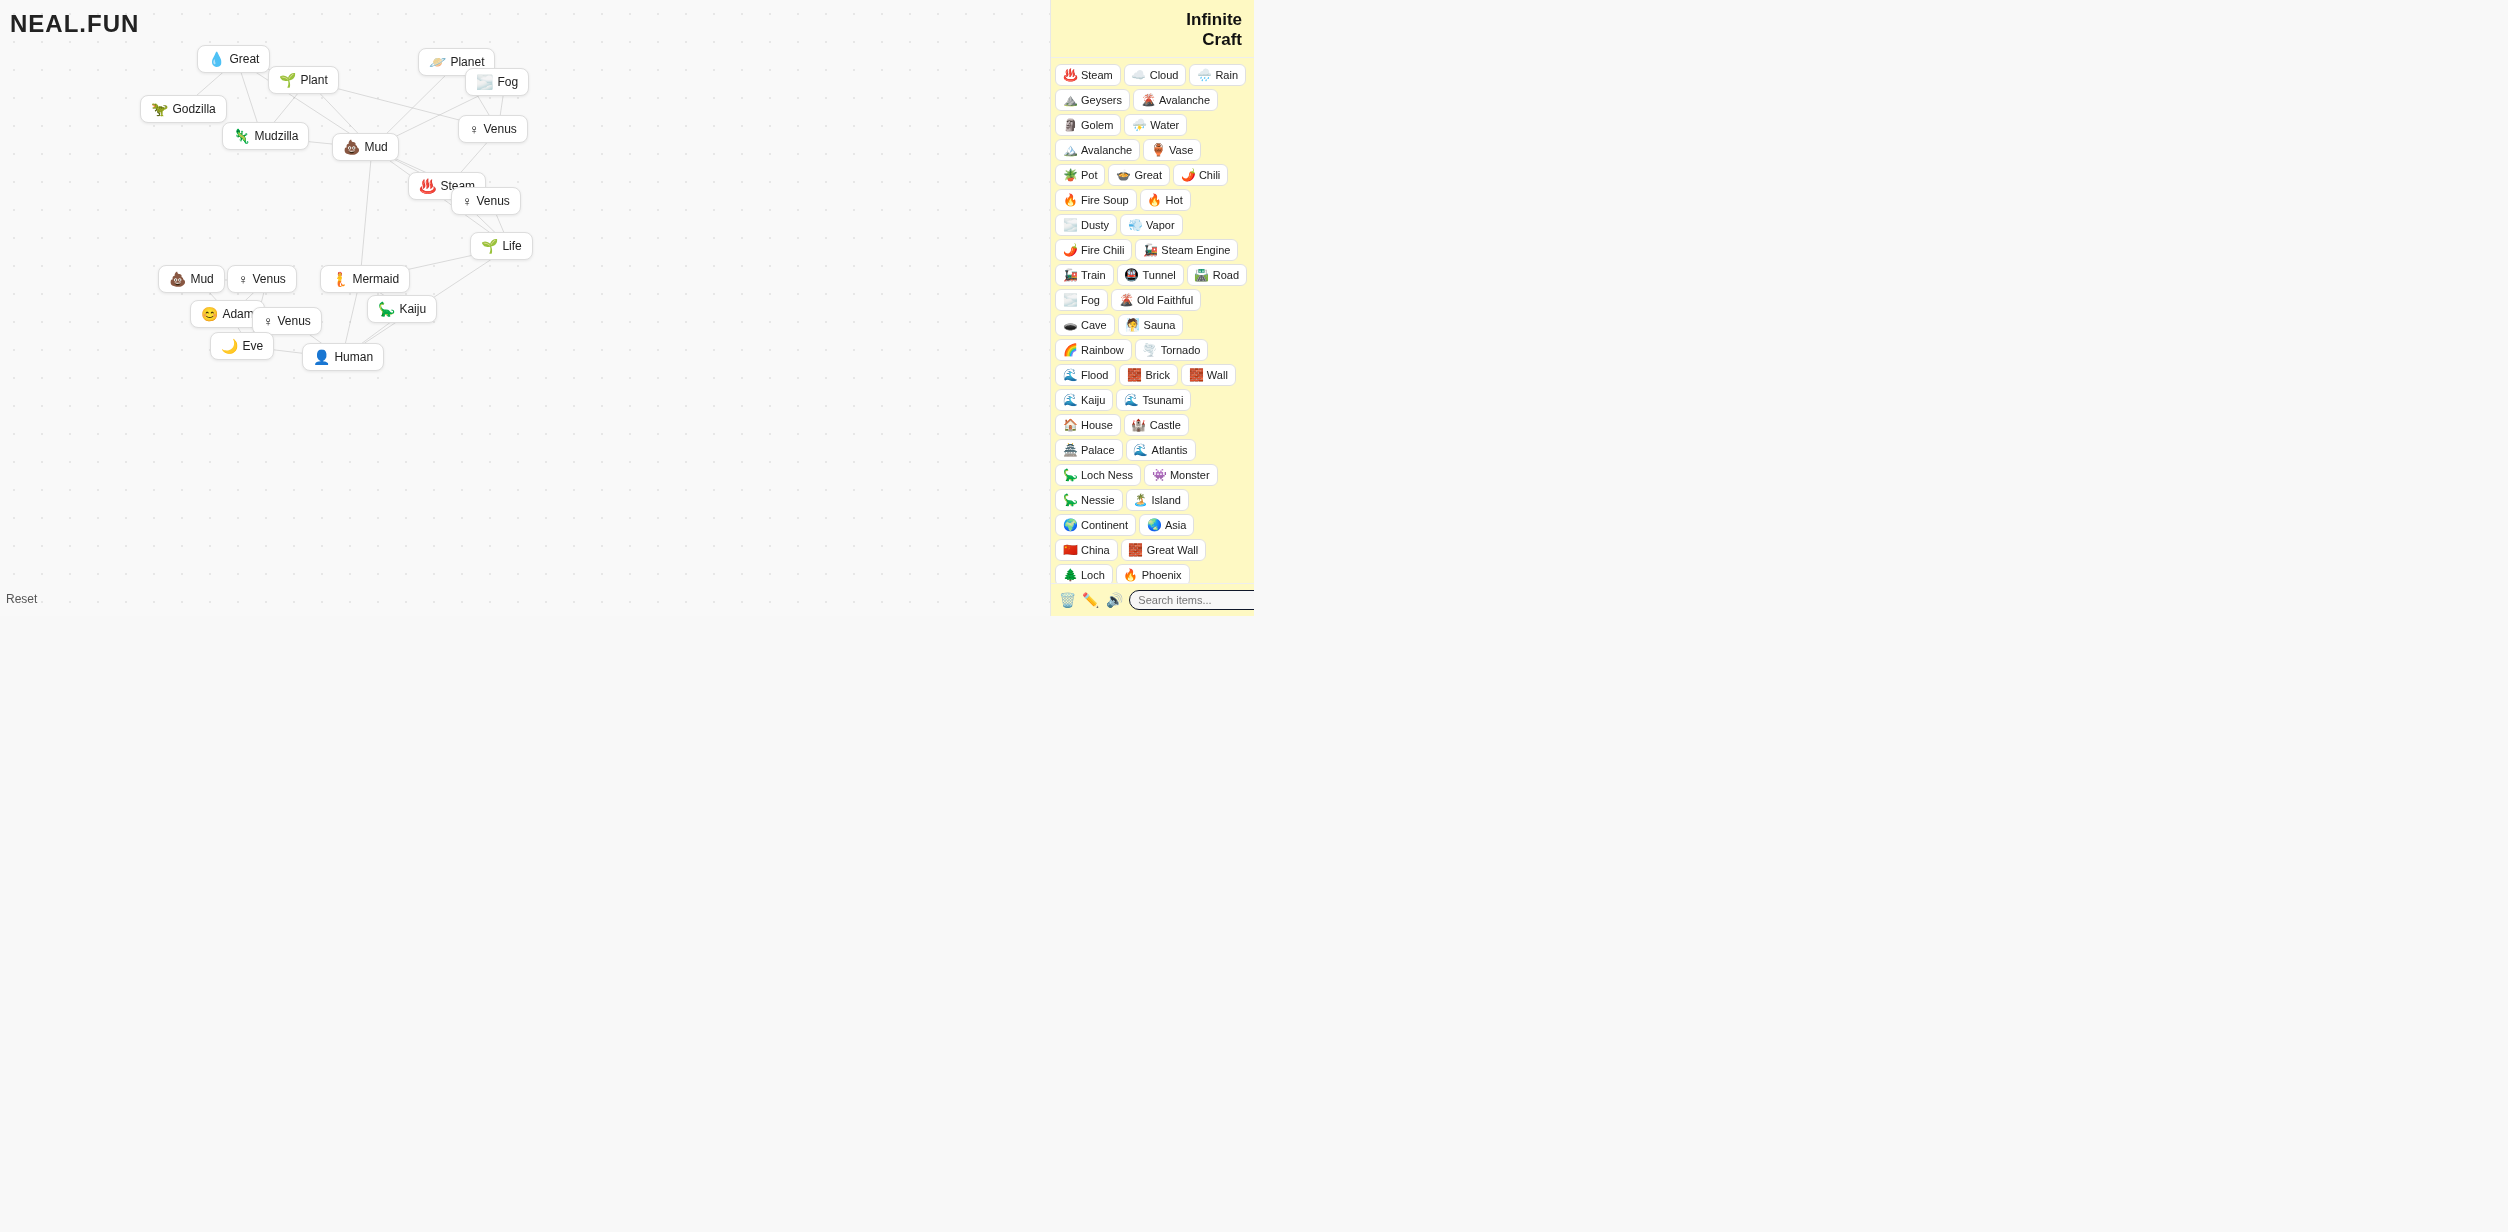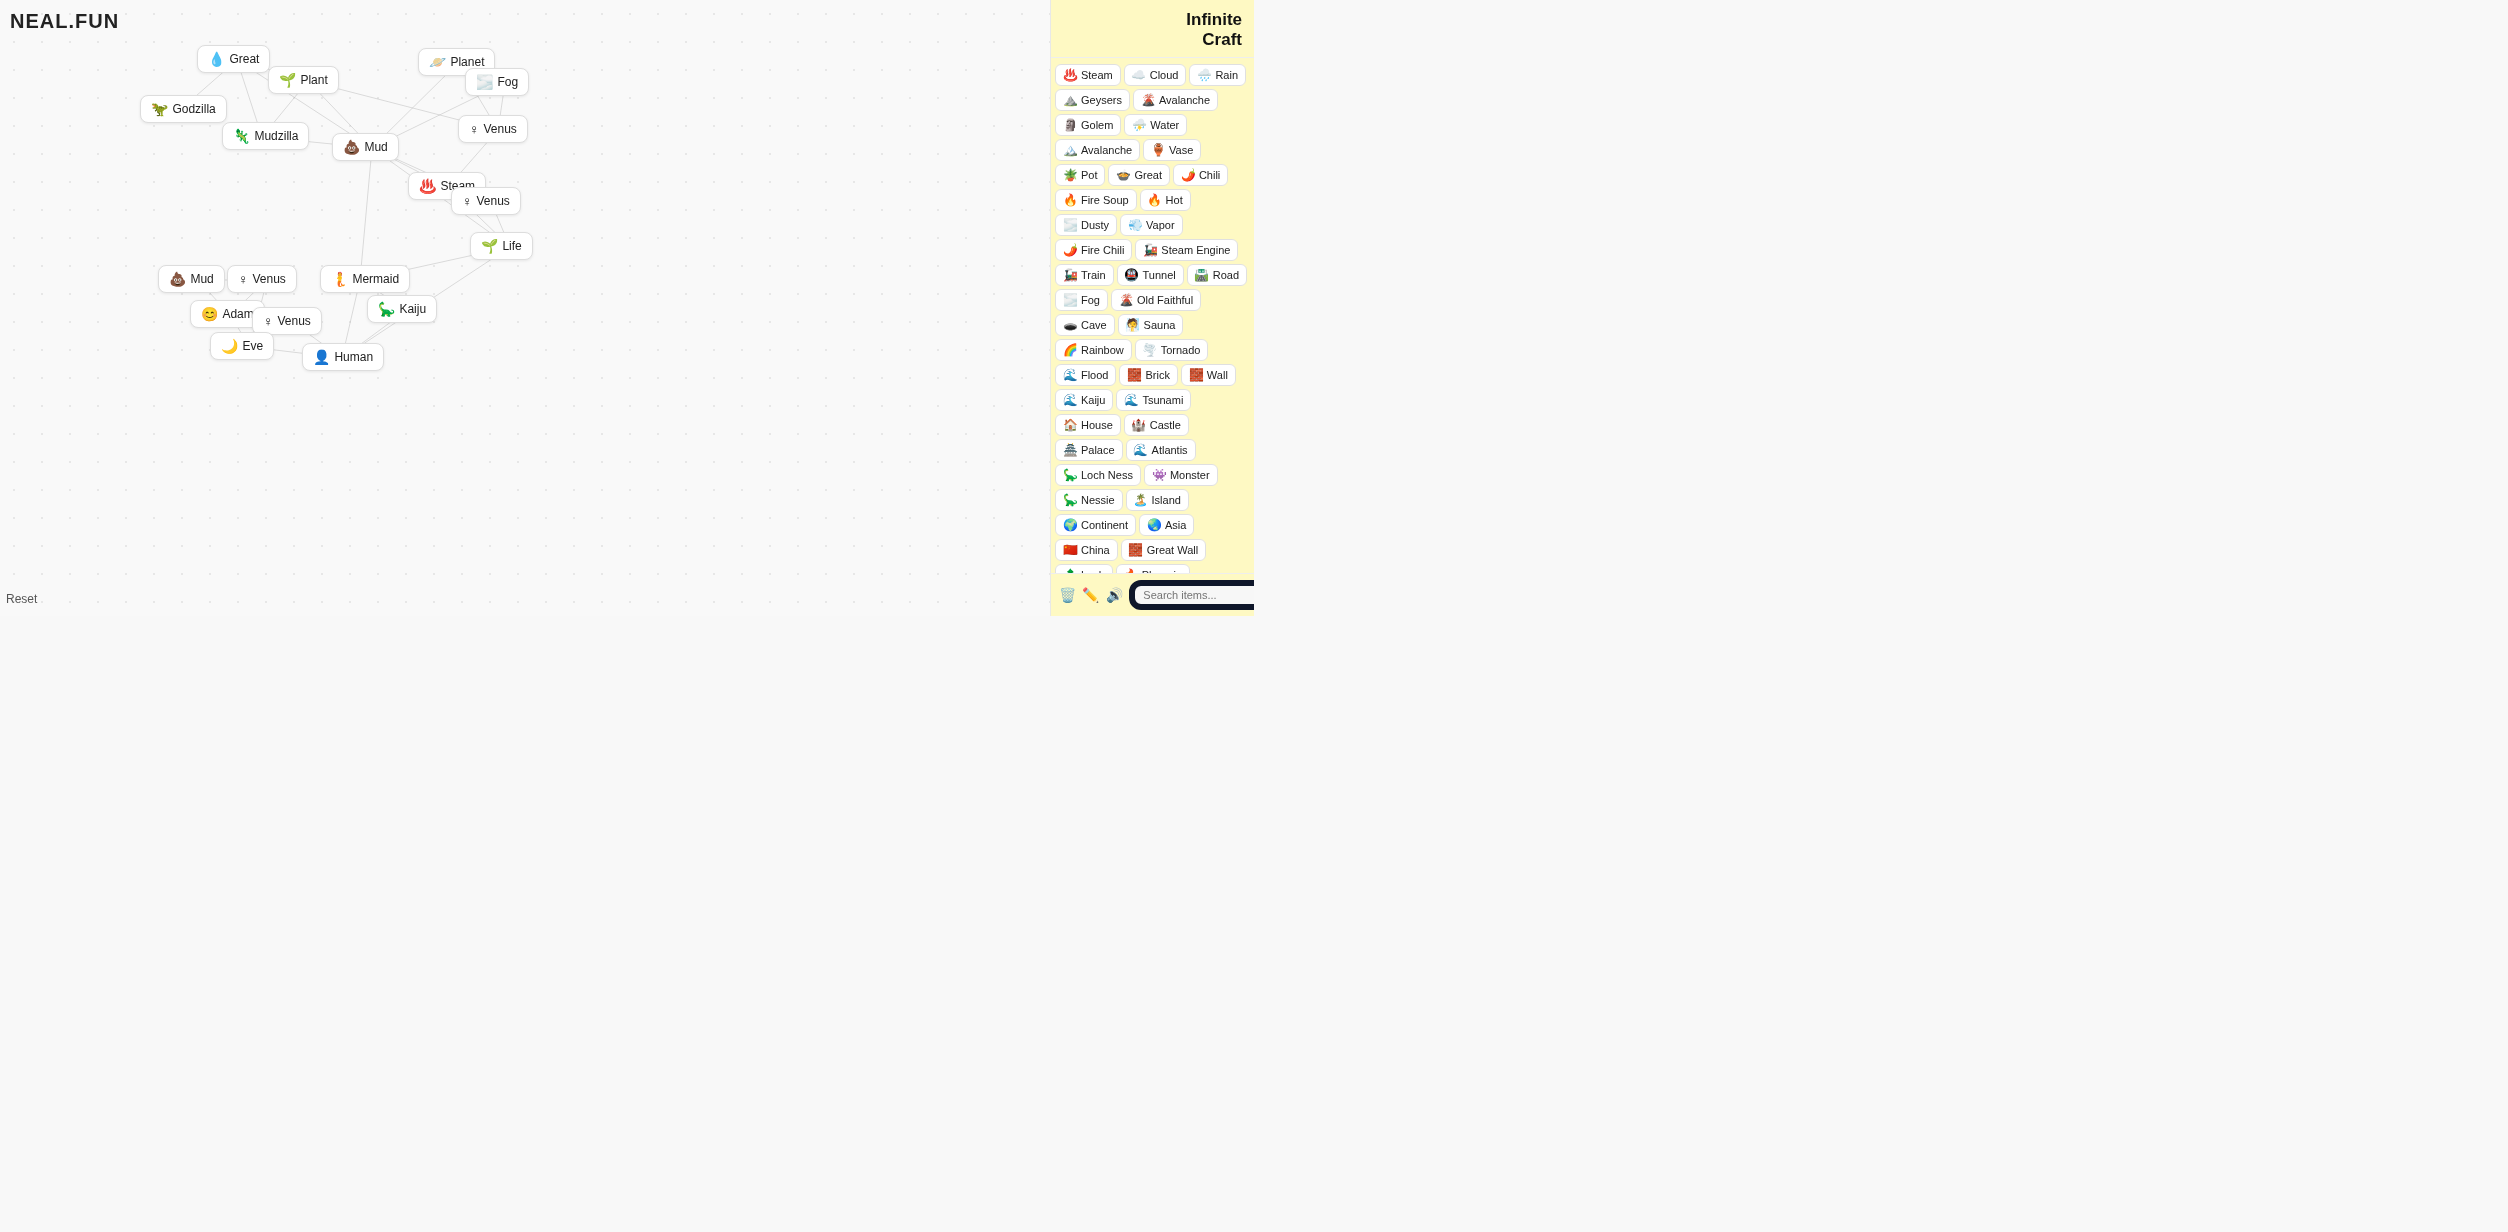--- a/index.html
+++ b/index.html
@@ -24,21 +24,21 @@
       content: '';
       position: absolute;
       inset: 0;
       background-image: radial-gradient(circle, #ccc 1px, transparent 1px);
       background-size: 28px 28px;
       opacity: 0.4;
     }
     .logo {
       position: absolute;
       top: 10px; left: 10px;
-      font-size: 20px;
+      font-size: 24px;
       font-weight: 700;
       color: #222;
       letter-spacing: 1px;
       z-index: 10;
     }
     .reset-btn {
       position: absolute;
       bottom: 10px; left: 6px;
       font-size: 12px;
       color: #555;
@@ -134,21 +134,21 @@
       align-items: center;
       gap: 6px;
     }
     .footer-icon {
       font-size: 14px;
       cursor: pointer;
       color: #666;
     }
     #search-input {
       flex: 1;
-      border: 6px solid #0f172a;
+      border: 1px solid #0f172a;
       border-radius: 12px;
       padding: 3px 8px;
       font-size: 11px;
       outline: none;
       background: #f7f7f7;
       color: #222;
     }
   </style>
 </head>
 <body>

